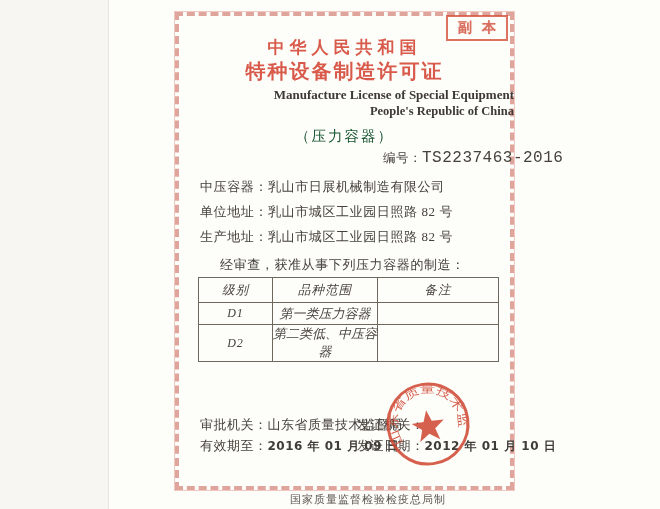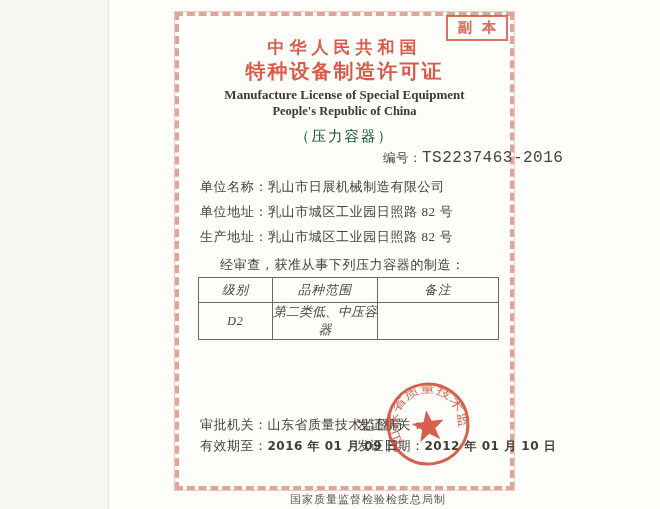--- a/index.html
+++ b/index.html
@@ -18,21 +18,21 @@
   .cert-border{
     left:175px;top:12px;width:331px;height:470px;
     border:4px dashed #dfa49b;
     outline:1px solid #efc8c0;
   }
 
   .center-text{left:175px;width:339px;text-align:center;}
   .title-cn{font-family:"DejaVu Sans","Liberation Sans",sans-serif;font-weight:bold;color:#d85a4b;}
   .t1{top:36px;font-size:17px;letter-spacing:5px;}
   .t2{top:58px;font-size:20px;letter-spacing:2px;}
-  .title-en{font-weight:bold;color:#3d3936;}
+  .title-en{font-weight:bold;color:#3d3936;text-align:right;}
   .e1{top:87px;font-size:13px;}
   .e2{top:104px;font-size:12.5px;}
   .category{top:127px;font-size:14.5px;color:#14532d;letter-spacing:2px;}
 
   .license-no{left:383px;top:149px;font-size:12.5px;letter-spacing:0.5px;}
   .license-no .num{font-family:"Liberation Mono","DejaVu Sans Mono",monospace;font-size:16px;}
 
   .info-line{left:200px;font-size:13px;letter-spacing:0.6px;}
   .i1{top:178px;} .i2{top:203px;} .i3{top:228px;}
   .note-line{left:220px;top:256px;font-size:13px;letter-spacing:0.6px;}
@@ -85,21 +85,21 @@
 <div class="abs center-text title-cn t2">特种设备制造许可证</div>
 <div class="abs center-text title-en e1">Manufacture License of Special Equipment</div>
 <div class="abs center-text title-en e2">People's Republic of China</div>
 <div class="abs center-text category">（压力容器）</div>
 
 <div class="abs license-no">
   <span>编号：</span><span class="num">TS2237463-2016</span>
 </div>
 
 <div class="abs info-line i1">
-  <span>单位名称：</span><span>乳山市日展机械制造有限公司</span>
+  <span>中压容器：</span><span>乳山市日展机械制造有限公司</span>
 </div>
 <div class="abs info-line i2">
   <span>单位地址：</span><span>乳山市城区工业园日照路 82 号</span>
 </div>
 <div class="abs info-line i3">
   <span>生产地址：</span><span>乳山市城区工业园日照路 82 号</span>
 </div>
 
 <div class="abs note-line">经审查，获准从事下列压力容器的制造：</div>
 
@@ -107,20 +107,25 @@
   <colgroup>
       <col class="col-a">
       <col class="col-b">
       <col class="col-c">
     </colgroup>
   <tbody>
       <tr>
     <th>级别</th>
     <th>品种范围</th>
     <th>备注</th>
+  </tr>
+  <tr>
+    <td class="code">D1</td>
+    <td>第一类压力容器</td>
+    <td></td>
   </tr>
   <tr>
     <td class="code">D2</td>
     <td>第二类低、中压容器</td>
     <td></td>
   </tr>
 </tbody>
   </table>
 
 <div class="abs foot-line f1">

